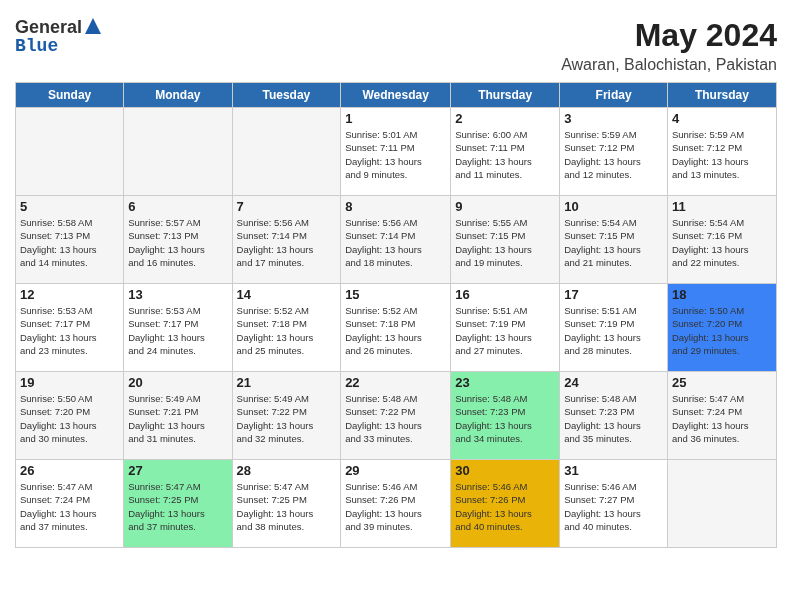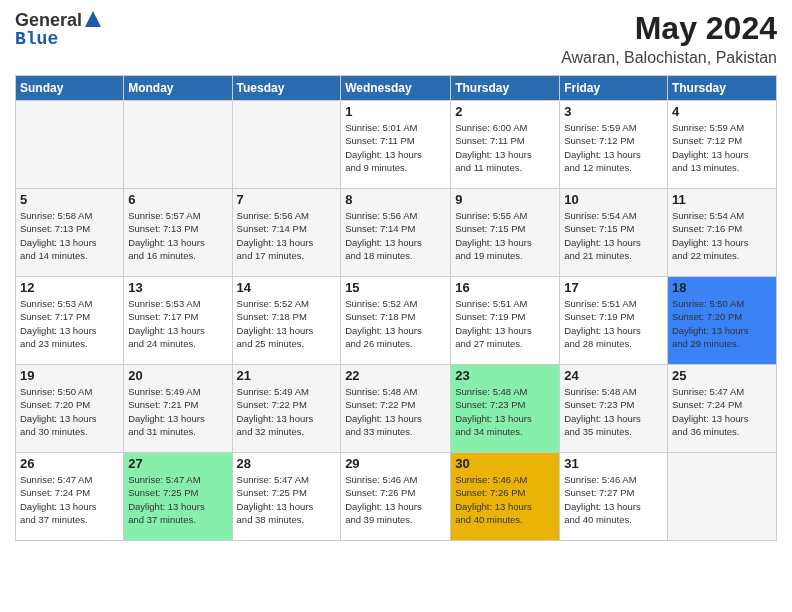--- a/index.html
+++ b/index.html
@@ -6,20 +6,21 @@
     body {
       font-family: Arial, sans-serif;
       background: #fff;
       width: 792px;
       height: 612px;
       overflow: hidden;
     }
     .page {
       width: 792px;
       padding: 10px 15px;
+      margin-top: 7px;
     }
     .header {
       display: flex;
       justify-content: space-between;
       align-items: flex-start;
       margin-bottom: 8px;
     }
     .logo {
       display: flex;
       flex-direction: column;
@@ -45,21 +46,21 @@
     .calendar {
       width: 100%;
       border-collapse: collapse;
     }
     .calendar th {
       background: #2b6cb0;
       color: #fff;
       font-size: 12px;
       font-weight: bold;
       padding: 5px 4px;
-      text-align: left;
+      text-align: center;
       border: 1px solid #ccc;
     }
     .calendar td {
       vertical-align: top;
       border: 1px solid #ccc;
       padding: 3px 4px;
       width: 113px;
       height: 88px;
       font-size: 10px;
       color: #333;

